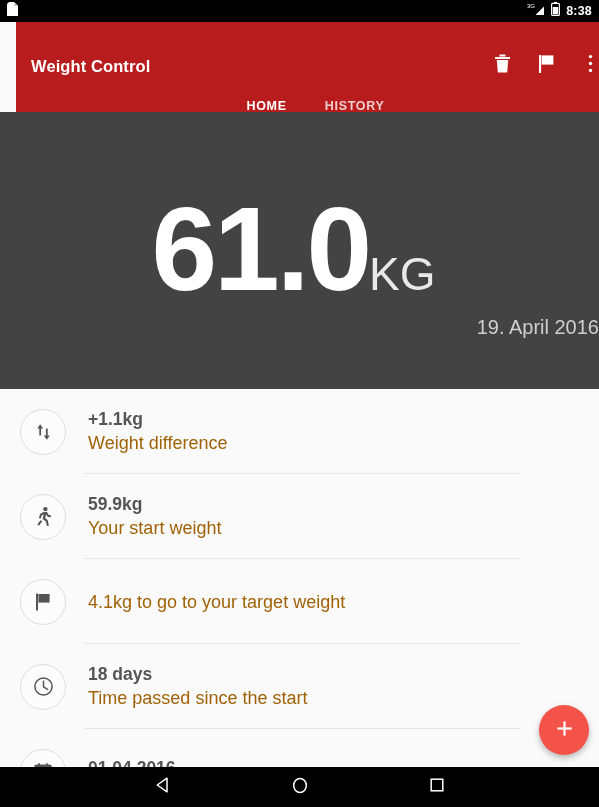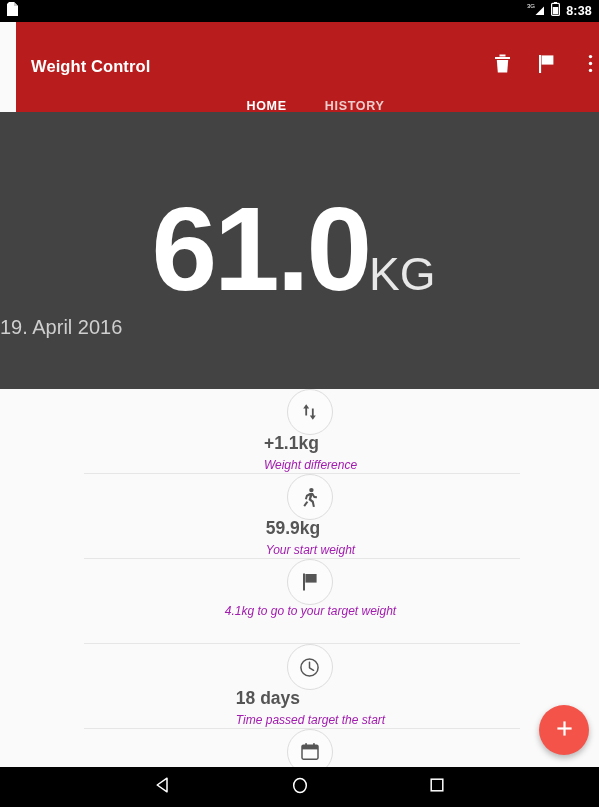--- a/index.html
+++ b/index.html
@@ -130,41 +130,40 @@
     color: #e8e8e8;
     font-size: 46px;
     font-weight: 300;
     letter-spacing: 0px;
     vertical-align: baseline;
   }
   .hero-date {
     position: absolute;
     left: 0; right: 0;
     top: 205px;
-    text-align: left;
+    text-align: right;
     color: #cfcfcf;
     font-size: 20px;
     font-weight: 300;
     line-height: 1;
   }
 
   
   .list {
     position: absolute;
     left: 0; top: 389px;
     width: 599px;
     background: #fafafa;
   }
   .row {
     position: relative;
     height: 85px;
     display: flex;
     align-items: center;
     cursor: pointer;
-    flex-direction: column;
   }
   .row-icon {
     width: 44px; height: 44px;
     margin-left: 20px;
     border: 1px solid #dddddd;
     border-radius: 50%;
     background: #fcfcfc;
     display: flex;
     align-items: center;
     justify-content: center;
@@ -176,25 +175,24 @@
     flex-direction: column;
     gap: 6px;
   }
   .row-title {
     color: #555555;
     font-size: 17.5px;
     font-weight: bold;
     line-height: 1;
   }
   .row-sub {
-    color: #a21caf;
-    font-size: 12px;
+    color: #a16207;
+    font-size: 18px;
     font-weight: 400;
     line-height: 1;
-    font-style: italic;
   }
   .row-div {
     position: absolute;
     left: 84px; bottom: 0;
     width: 436px;
     height: 1px;
     background: #e6e6e6;
   }
 
   
@@ -354,21 +352,21 @@
 
     <div class="row">
       <div class="row-icon">
         <svg width="21" height="21" viewBox="0 0 21 21">
           <circle cx="10.5" cy="10.5" r="8.6" fill="none" stroke="#555" stroke-width="1.5"></circle>
           <path d="M10.5 5.2v5.6l4.1 2.5" fill="none" stroke="#555" stroke-width="1.5" stroke-linecap="round" stroke-linejoin="round"></path>
         </svg>
       </div>
       <div class="row-text">
         <div class="row-title">18 days</div>
-        <div class="row-sub">Time passed target the start</div>
+        <div class="row-sub">Time passed since the start</div>
       </div>
       <div class="row-div"></div>
     </div>
 
     <div class="row">
       <div class="row-icon">
         <svg width="20" height="20" viewBox="0 0 20 20">
           <rect x="2" y="3.2" width="16" height="14" rx="1.4" fill="none" stroke="#555" stroke-width="1.5"></rect>
           <rect x="2" y="3.2" width="16" height="4.2" fill="#555"></rect>
           <rect x="5.2" y="1" width="1.7" height="4" rx=".8" fill="#555"></rect>

